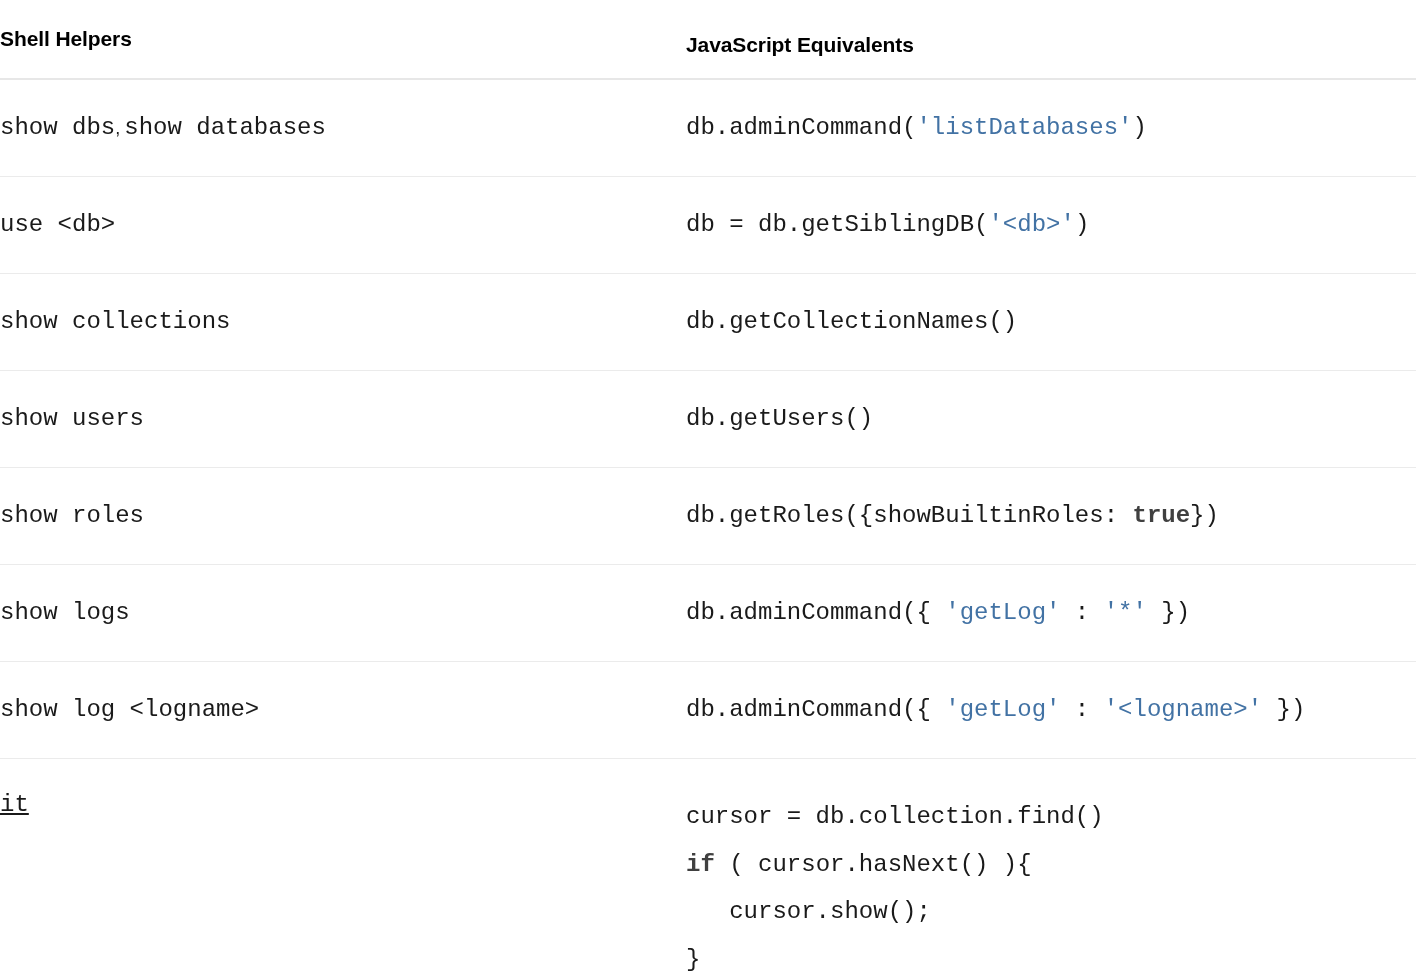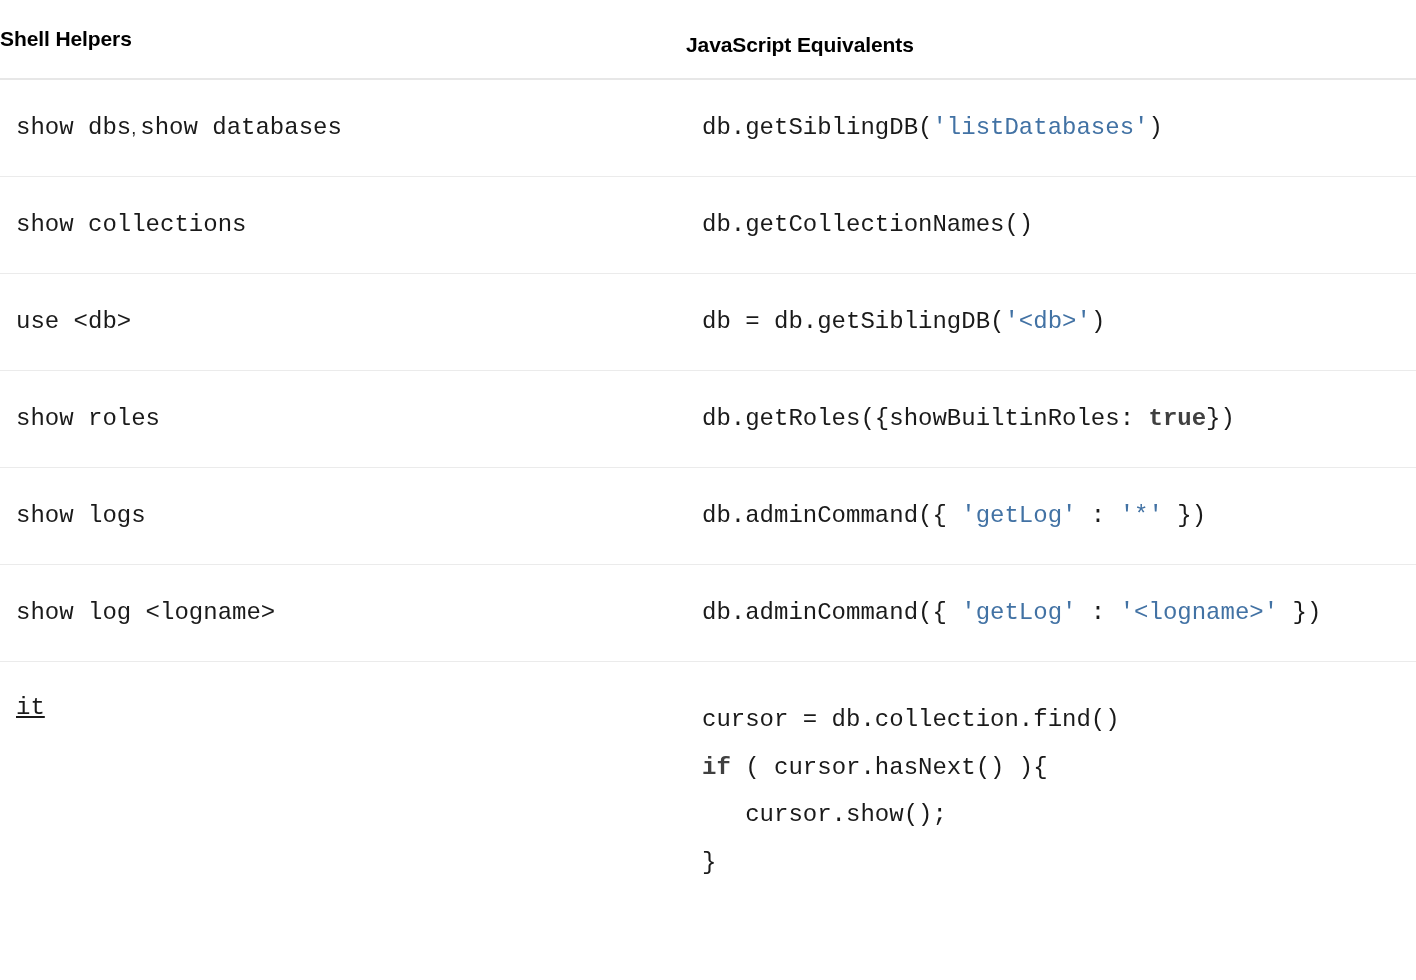--- a/index.html
+++ b/index.html
@@ -69,21 +69,20 @@
     height: 220px;
   }
 
   .cell-inner {
     display: block;
     font-family: "Liberation Mono", "DejaVu Sans Mono", monospace;
     font-size: 24px;
     line-height: 1.0;
     color: #1a1a1a;
     white-space: nowrap;
-    padding-left: 16px;
   }
   tbody tr.tall-row .cell-inner {
     padding-top: 34px;
     line-height: 1.98;
   }
   tbody tr.tall-row td.shell-cell .cell-inner {
     line-height: 1.0;
     text-decoration: underline;
   }
 
@@ -126,41 +125,51 @@
         </th>
       </tr>
     </thead>
     <tbody id="table-body">
         <tr>
           <td class="shell-cell">
             <span class="cell-inner"><code class="mono">show dbs</code><span class="sep">,</span><code class="mono">show databases</code></span>
           </td>
           <td class="js-cell">
             <span class="cell-inner">
-              <span class="code-line"><span>db.getSiblingDB(</span><span class="tok-str">'listDatabases'</span><span>)</span></span>
+              <span class="code-line"><span>db.adminCommand(</span><span class="tok-str">'listDatabases'</span><span>)</span></span>
+            </span>
+          </td>
+        </tr>
+        <tr>
+          <td class="shell-cell">
+            <span class="cell-inner"><code class="mono">use &lt;db&gt;</code></span>
+          </td>
+          <td class="js-cell">
+            <span class="cell-inner">
+              <span class="code-line"><span>db = db.getSiblingDB(</span><span class="tok-str">'&lt;db&gt;'</span><span>)</span></span>
             </span>
           </td>
         </tr>
         <tr>
           <td class="shell-cell">
             <span class="cell-inner"><code class="mono">show collections</code></span>
           </td>
           <td class="js-cell">
             <span class="cell-inner">
               <span class="code-line"><span>db.getCollectionNames()</span></span>
             </span>
           </td>
         </tr>
         <tr>
           <td class="shell-cell">
-            <span class="cell-inner"><code class="mono">use &lt;db&gt;</code></span>
-          </td>
-          <td class="js-cell">
-            <span class="cell-inner">
-              <span class="code-line"><span>db = db.getSiblingDB(</span><span class="tok-str">'&lt;db&gt;'</span><span>)</span></span>
+            <span class="cell-inner"><code class="mono">show users</code></span>
+          </td>
+          <td class="js-cell">
+            <span class="cell-inner">
+              <span class="code-line"><span>db.getUsers()</span></span>
             </span>
           </td>
         </tr>
         <tr>
           <td class="shell-cell">
             <span class="cell-inner"><code class="mono">show roles</code></span>
           </td>
           <td class="js-cell">
             <span class="cell-inner">
               <span class="code-line"><span>db.getRoles({showBuiltinRoles: </span><span class="tok-kw">true</span><span>})</span></span>

